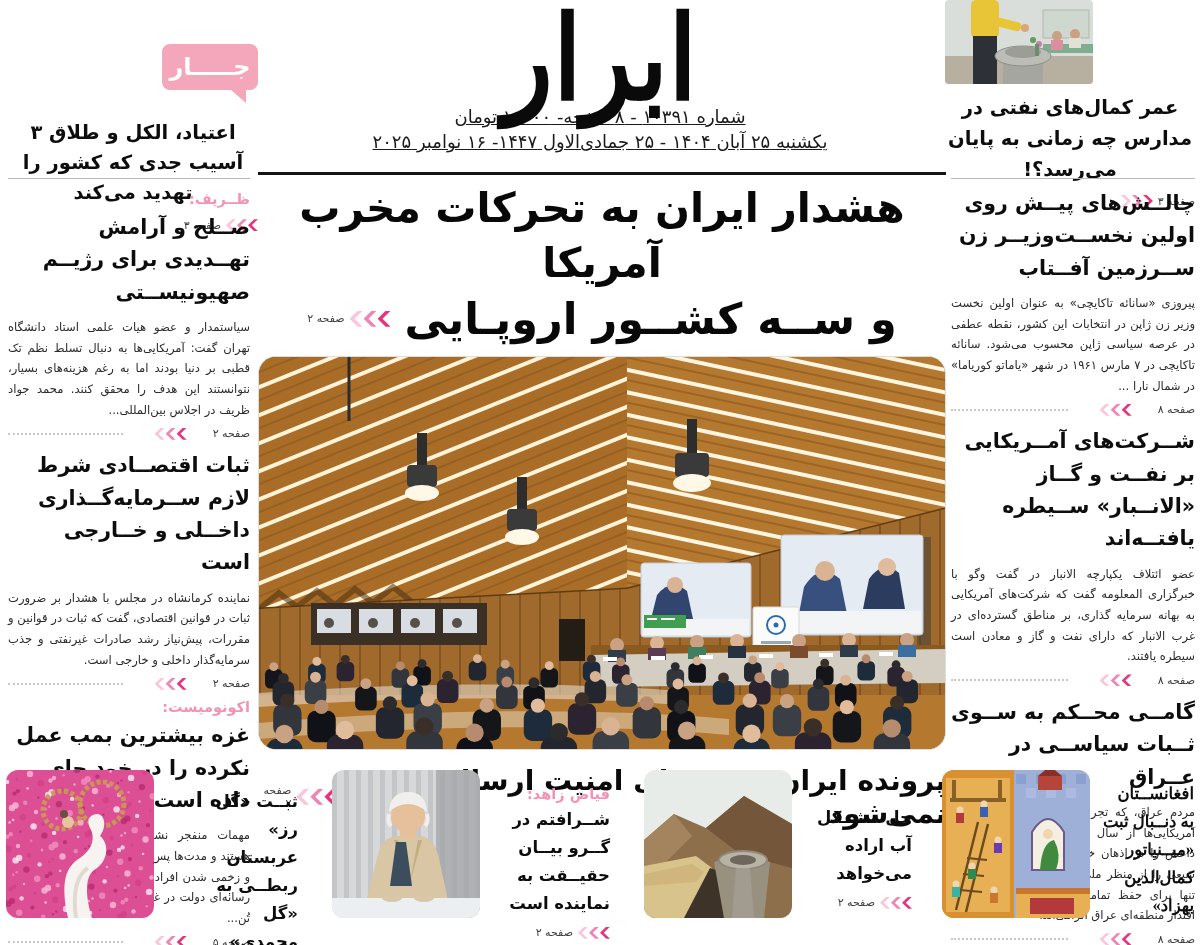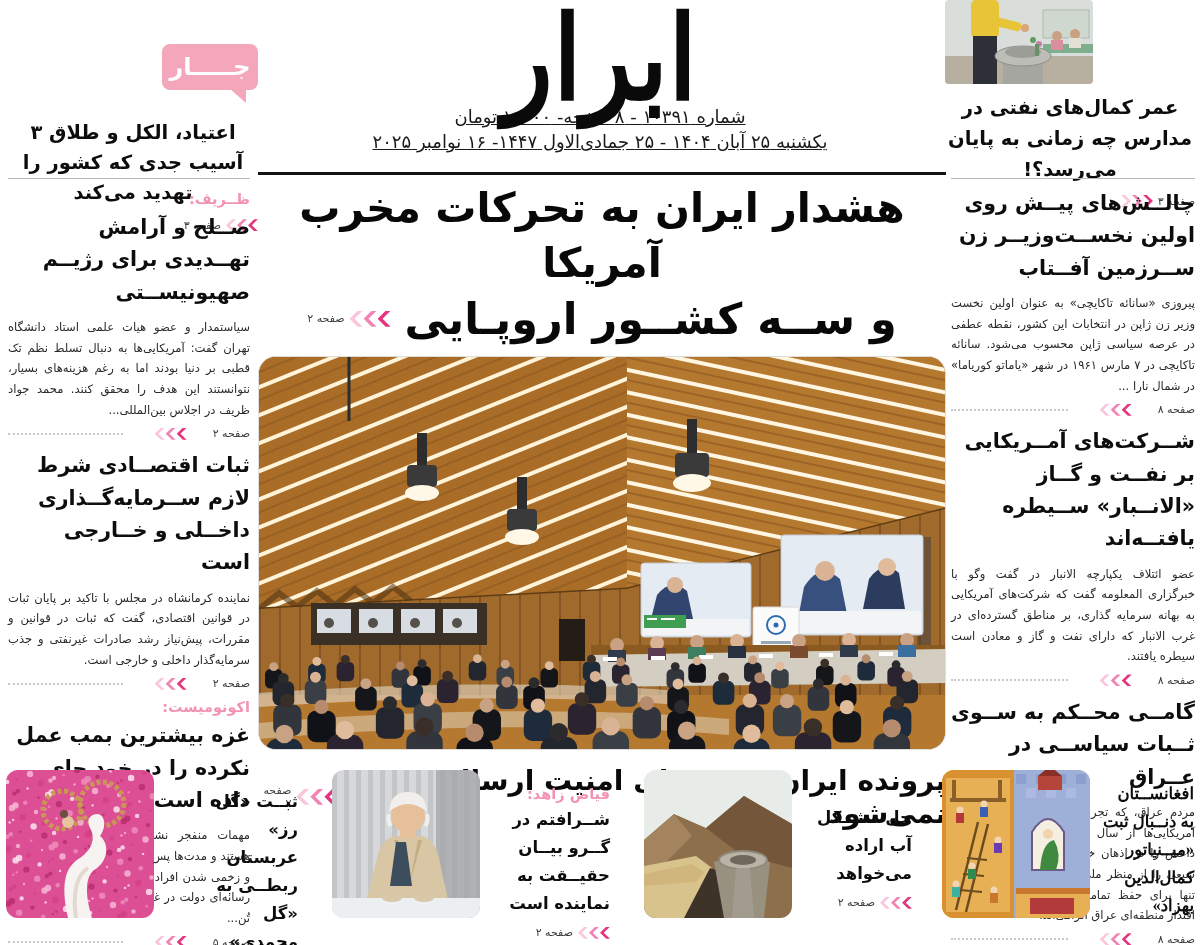--- a/index.html
+++ b/index.html
@@ -142,21 +142,21 @@
         <span class="chev">
             <i></i>
             <i></i>
             <i></i>
           </span>
         <span class="leader"></span>
       </div>
     </div>
     <div class="art">
       <div class="hl">ثبات اقتصــادی شرط لازم ســرمایه‌گــذاری داخــلی و خــارجی است</div>
-      <div class="body">نماینده کرمانشاه در مجلس با تاکید بر پایان ثبات در قوانین اقتصادی، گفت که ثبات در قوانین و مقررات، پیش‌نیاز رشد صادرات غیرنفتی و جذب سرمایه‌گذار داخلی و خارجی است.</div>
+      <div class="body">نماینده کرمانشاه در مجلس با هشدار بر ضرورت ثبات در قوانین اقتصادی، گفت که ثبات در قوانین و مقررات، پیش‌نیاز رشد صادرات غیرنفتی و جذب سرمایه‌گذار داخلی و خارجی است.</div>
       <div class="marker">
         <span>صفحه ۲</span>
         <span class="chev">
             <i></i>
             <i></i>
             <i></i>
           </span>
         <span class="leader"></span>
       </div>
     </div>

